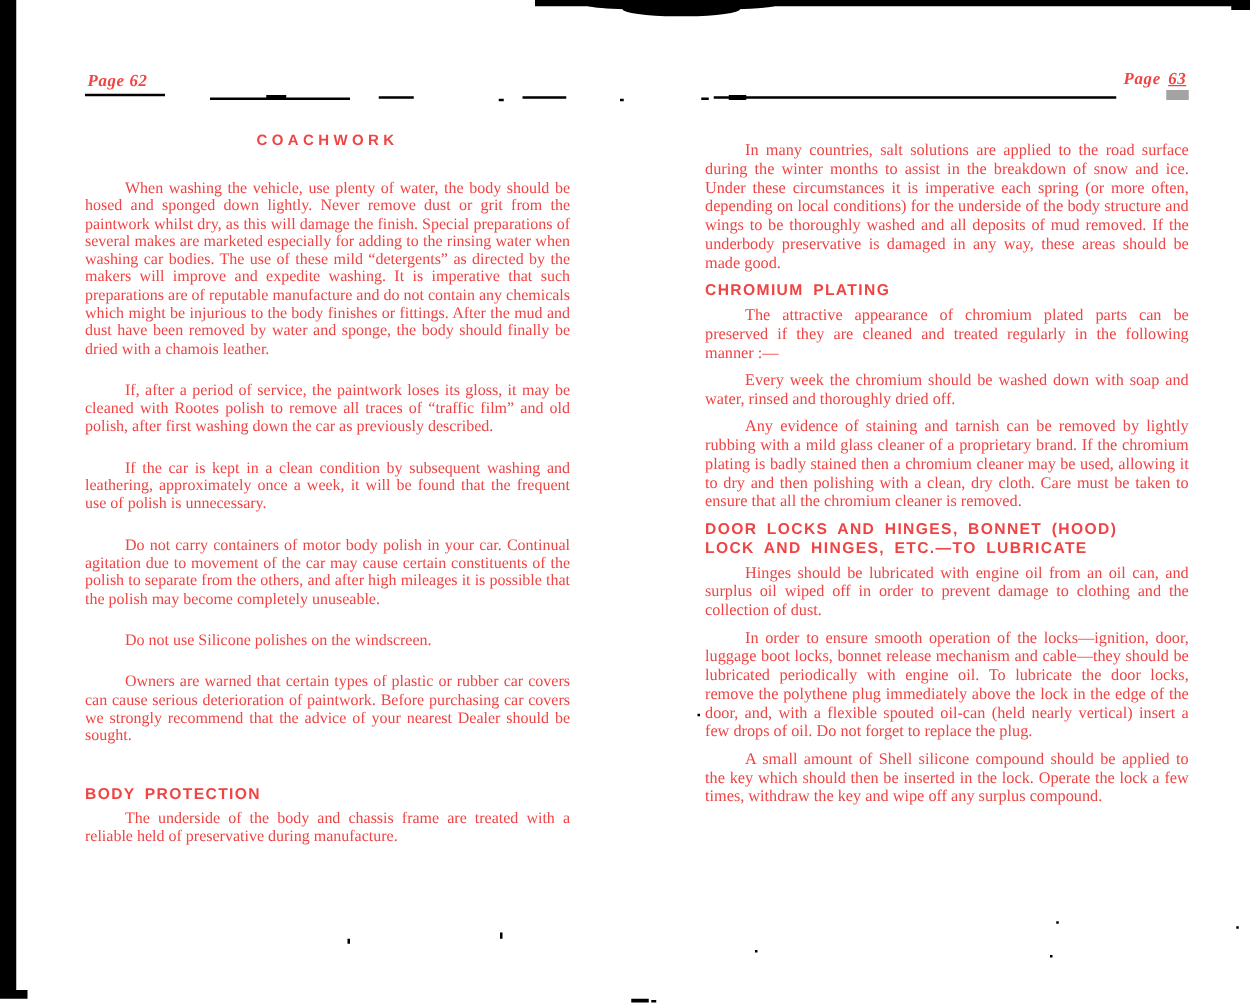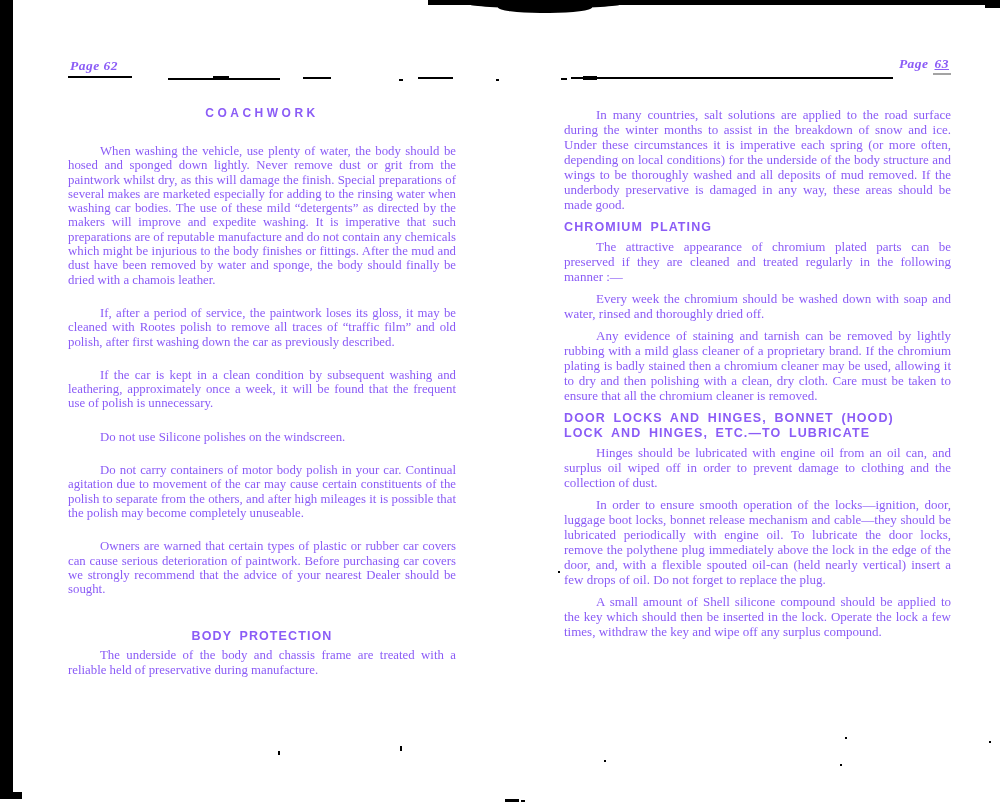--- a/index.html
+++ b/index.html
@@ -1,42 +1,42 @@
 <!DOCTYPE html>
 <html><head>
 <meta charset="utf-8">
 <style>
   html,body { margin:0; padding:0; background:#e8e8e8; }
   .canvas {
     position:relative; width:1000px; height:805px; background:#ffffff;
-    overflow:hidden; font-family:"Liberation Serif", serif; color:#8b5cf6;
+    overflow:hidden; font-family:"Liberation Serif", serif; color:#ef4444;
   }
   
   .artifact { position:absolute; background:#000; }
   .spine-blob { border-radius:0 0 45% 45%; }
   .rule { position:absolute; background:#000; height:2px; }
   
   .page { position:absolute; }
   .page-left  { left:68px;  top:56px; width:388px; }
   .page-right { left:564px; top:54px; width:387px; }
   .page-label { font-style:italic; font-weight:bold; font-size:13.5px; letter-spacing:.5px; }
   .page-left .page-label { display:inline-block; border-bottom:2px solid #000; padding:0 14px 2px 2px; }
   .page-right .label-row { text-align:right; }
-  .page-right .page-label .num { display:inline-block; border-bottom:2px solid #a3a3a3; padding:0 2px 1px 2px;text-decoration:underline; }
+  .page-right .page-label .num { display:inline-block; border-bottom:8px solid #a3a3a3; padding:0 2px 1px 2px;text-decoration:underline; }
   h1.title {
     font-family:"Liberation Sans", sans-serif; font-weight:700; font-size:12px;
     letter-spacing:3.5px; text-align:center; margin:28px 0 24px;
   }
   h2.sect {
     font-family:"Liberation Sans", sans-serif; font-weight:700; font-size:12.5px;
     letter-spacing:1.1px; word-spacing:3px; margin:0 0 4px 0; line-height:15px;
   }
   p { margin:0; text-align:justify; text-indent:32px; }
   .page-left  p { font-size:12.8px; line-height:14.3px; margin-bottom:19px; }
-  .page-left  h2.sect { margin-top:33px;text-align:center; }
+  .page-left  h2.sect { margin-top:33px; }
   .page-left  p.last { margin-bottom:0; }
   .page-right p { font-size:13px; line-height:15px; margin-bottom:7px; }
   .page-right .first-para { margin-top:32px; }
   .page-right h2.sect { margin-top:8px; }
   .bold-para { font-weight:bold; }
 </style>
 </head>
 <body>
 
 <div class="canvas">
@@ -66,22 +66,22 @@
   <div class="rule" style="left:561px; top:78px; width:6px;"></div>
   <div class="rule" style="left:571px; top:77px; width:322px;"></div>
   <div class="rule" style="left:583px; top:76px; width:14px; height:4px;"></div>
 
   <div class="page page-left">
     <span class="page-label">Page 62</span>
     <h1 class="title">COACHWORK</h1>
     <p>When washing the vehicle, use plenty of water, the body should be hosed and sponged down lightly.  Never remove dust or grit from the paintwork whilst dry, as this will damage the finish. Special preparations of several makes are marketed especially for adding to the rinsing water when washing car bodies.  The use of these mild “detergents” as directed by the makers will improve and expedite washing.  It is imperative that such preparations are of reputable manufacture and do not contain any chemicals which might be injurious to the body finishes or fittings.  After the mud and dust have been removed by water and sponge, the body should finally be dried with a chamois leather.</p>
     <p>If, after a period of service, the paintwork loses its gloss, it may be cleaned with Rootes polish to remove all traces of “traffic film” and old polish, after first washing down the car as previously described.</p>
     <p>If the car is kept in a clean condition by subsequent washing and leathering, approximately once a week, it will be found that the frequent use of polish is unnecessary.</p>
+    <p>Do not carry containers of motor body polish in your car. Continual agitation due to movement of the car may cause certain constituents of the polish to separate from the others, and after high mileages it is possible that the polish may become completely unuseable.</p>
     <p>Do not use Silicone polishes on the windscreen.</p>
-    <p>Do not carry containers of motor body polish in your car. Continual agitation due to movement of the car may cause certain constituents of the polish to separate from the others, and after high mileages it is possible that the polish may become completely unuseable.</p>
     <p>Owners are warned that certain types of plastic or rubber car covers can cause serious deterioration of paintwork.  Before purchasing car covers we strongly recommend that the advice of your nearest Dealer should be sought.</p>
     <h2 class="sect">BODY PROTECTION</h2>
     <p class="last">The underside of the body and chassis frame are treated with a reliable held of preservative during manufacture.</p>
   </div>
 
   <div class="page page-right">
     <div class="label-row">
       <span class="page-label"><span>Page </span><span class="num">63</span></span>
     </div>
     <p class="first-para">In many countries, salt solutions are applied to the road surface during the winter months to assist in the breakdown of snow and ice.  Under these circumstances it is imperative each spring (or more often, depending on local conditions) for the underside of the body structure and wings to be thoroughly washed and all deposits of mud removed. If the underbody preservative is damaged in any way, these areas should be made good.</p>

